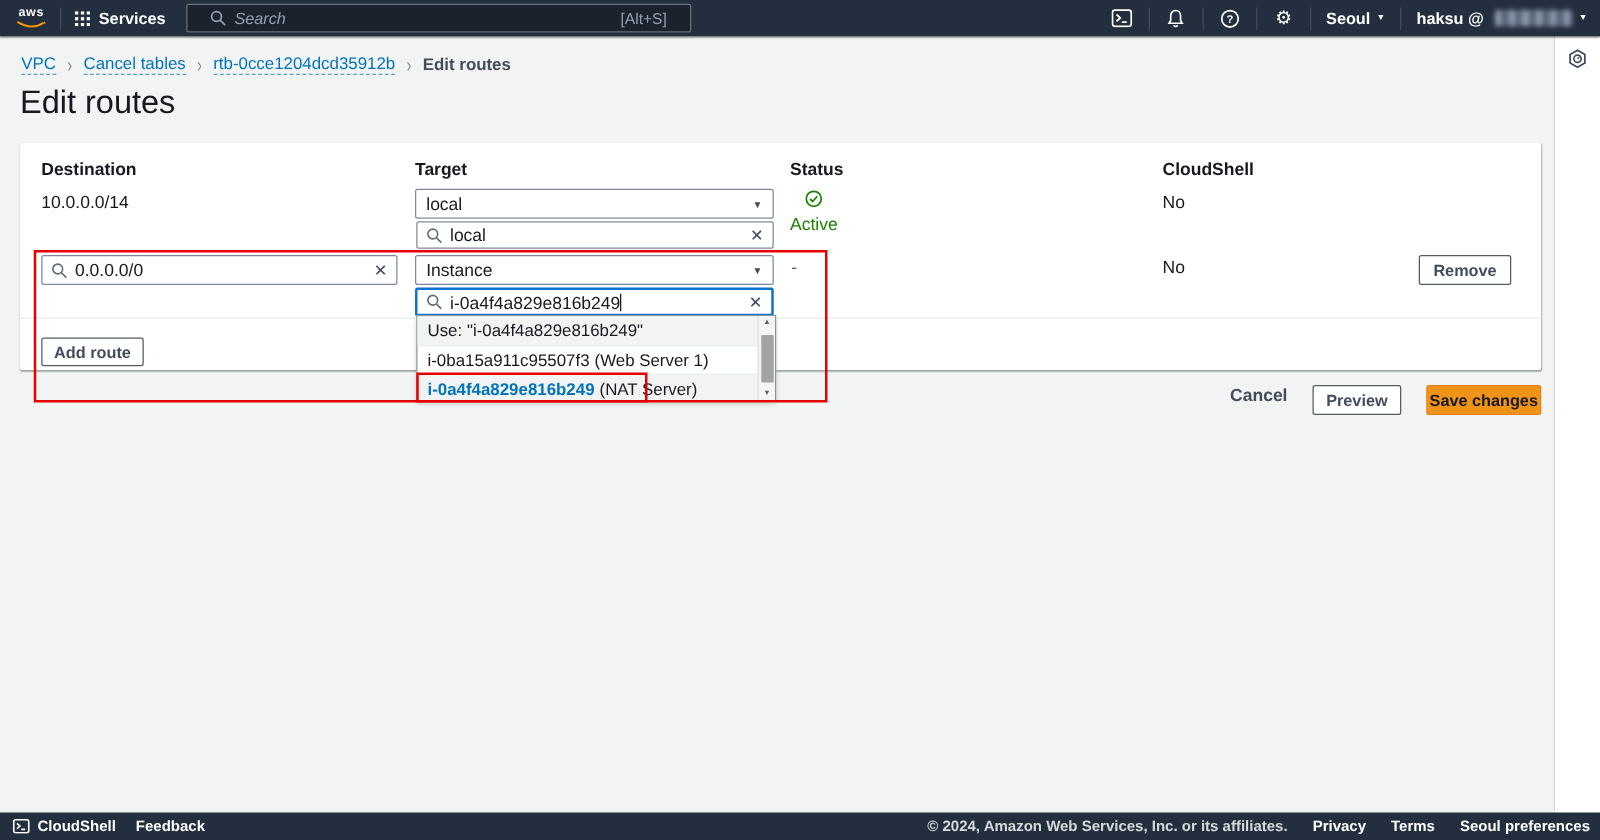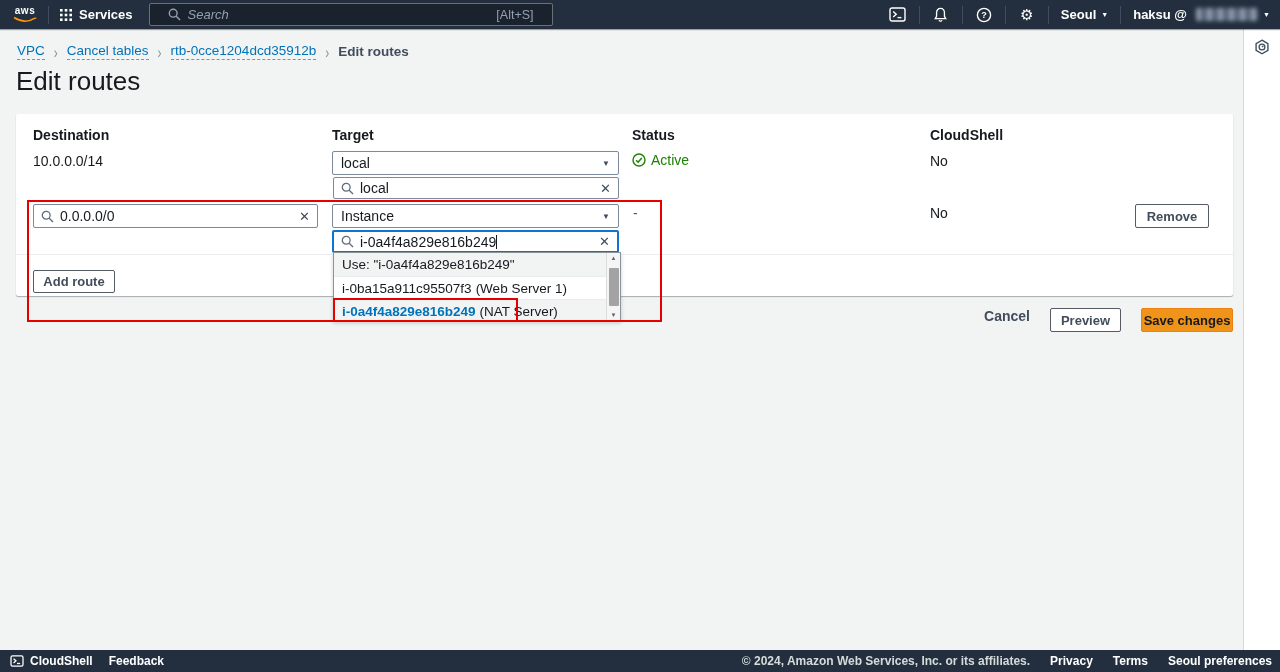--- a/index.html
+++ b/index.html
@@ -206,21 +206,21 @@
     <span class="tri">▼</span>
   </div>
   <div class="abs filter-input" style="left:317px; top:63px; width:286px;">
     <svg width="13" height="13" viewBox="0 0 14 14">
       <circle cx="5.6" cy="5.6" r="4.2" stroke="#5f6b7a" stroke-width="1.4" fill="none"></circle>
       <line x1="8.8" y1="8.8" x2="13" y2="13" stroke="#5f6b7a" stroke-width="1.4"></line>
     </svg>
     <span class="val">local</span>
     <span class="clear-x">✕</span>
   </div>
-  <div class="abs status-wrap" style="left:616px; top:38px;">
+  <div class="abs status-wrap" style="left:616px; top:38px;flex-direction:column;">
     <svg width="14" height="14" viewBox="0 0 14 14">
       <circle cx="7" cy="7" r="6" stroke="#1d8102" stroke-width="1.4" fill="none"></circle>
       <path d="M4.1 7.2 l2 2 l3.7-4.2" stroke="#1d8102" stroke-width="1.5" fill="none"></path>
     </svg>
     <span>Active</span>
   </div>
   <div class="abs cell-text" style="left:914px; top:39px;">No</div>
 
   <div class="abs filter-input" style="left:17px; top:90px; width:285px; height:24px;">
     <svg width="13" height="13" viewBox="0 0 14 14">

